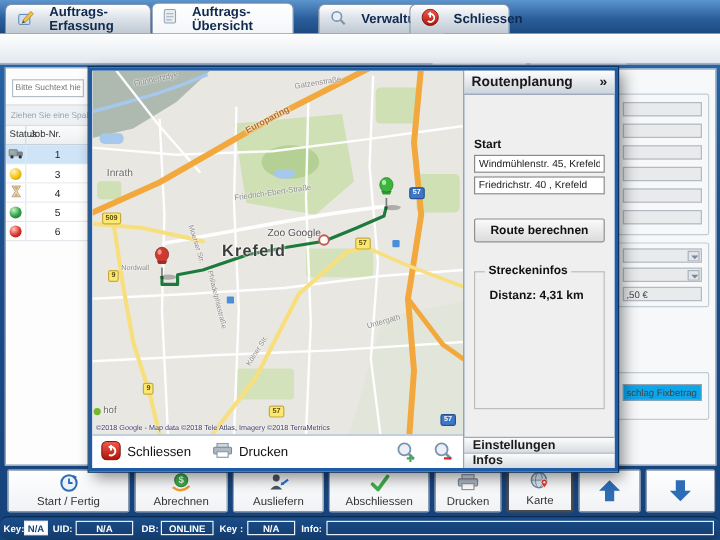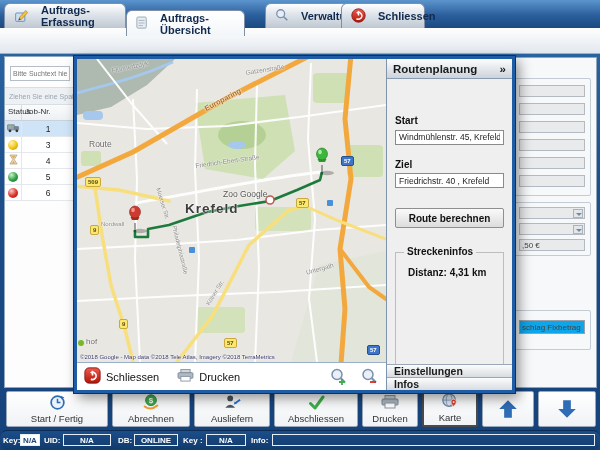--- a/index.html
+++ b/index.html
@@ -8,21 +8,21 @@
     background:linear-gradient(180deg,#2f6cab 0%,#1d4f8c 40%,#16427a 100%);}
   .abs{position:absolute;}
   
   .tabbar{left:0;top:0;width:600px;height:28px;
     background:linear-gradient(180deg,#5c95cd 0%,#2a5e9c 55%,#1c4a80 100%);}
   .tab{position:absolute;top:3px;height:25px;border-radius:6px 6px 0 0;
     background:linear-gradient(180deg,#ffffff 0%,#dde3ea 45%,#bfc8d2 100%);
     border:1px solid #7f90a6;border-bottom:none;display:flex;align-items:center;
     gap:12px;padding:0 9px;font-weight:bold;font-size:11px;color:#10294e;
     box-shadow:inset 0 1px 0 #fff;}
-  .tab.active{background:linear-gradient(180deg,#ffffff 0%,#f3f6f9 100%);height:26px;top:10px;z-index:6;}
+  .tab.active{background:linear-gradient(180deg,#ffffff 0%,#f3f6f9 100%);height:26px;top:2px;z-index:6;}
   
   .toolbar{left:0;top:28px;width:600px;height:26px;
     background:linear-gradient(180deg,#fefefe 0%,#e2e8ef 100%);
     border-bottom:1px solid #9fb0c4;z-index:5;}
   .toolbtn{position:absolute;top:32px;display:flex;align-items:center;gap:4px;
     font-size:10.5px;color:#1c1c1c;cursor:default;}
   .subtab{position:absolute;top:30px;height:24px;border-radius:5px 5px 0 0;
     border:1px solid #8fa3b8;border-bottom:none;display:flex;align-items:center;
     gap:5px;padding:0 8px;font-weight:bold;font-size:11px;color:#10294e;
     background:linear-gradient(180deg,#f4f6f8 0%,#cdd5dd 100%);}
@@ -428,21 +428,21 @@
           <ellipse cx="5" cy="1" rx="7" ry="2.2" fill="rgba(0,0,0,0.25)"></ellipse>
           <line x1="0" y1="-7" x2="0" y2="0" stroke="#7c7c7c" stroke-width="1.4"></line>
           <path d="M-3,-10 h6 l1.5,-3 h-9 z" fill="#a82a22"></path>
           <ellipse cx="0" cy="-18" rx="5.5" ry="6" fill="#cf3a30" stroke="#8c241d" stroke-width="0.6"></ellipse>
           <ellipse cx="-2" cy="-20" rx="1.8" ry="2.2" fill="#f0948c"></ellipse>
         </g>
       </svg>
       <div class="maplabel" style="left:34px;top:8px;transform:rotate(-12deg)">Flünnertzdyk</div>
       <div class="maplabel" style="left:168px;top:10px;transform:rotate(-9deg)">Gatzenstraße</div>
       <div class="maplabel road" style="left:126px;top:46px;transform:rotate(-28deg)">Europaring</div>
-      <div class="maplabel area" style="left:12px;top:80px;">Route</div>
+      <div class="maplabel area" style="left:12px;top:80px;">Inrath</div>
       <div class="maplabel" style="left:118px;top:103px;transform:rotate(-8deg)">Friedrich-Ebert-Straße</div>
       <div class="maplabel poi" style="left:146px;top:130px;">Zoo Google</div>
       <div class="maplabel city" style="left:108px;top:142px;">Krefeld</div>
       <div class="maplabel" style="left:24px;top:162px;font-size:6px;">Nordwall</div>
       <div class="maplabel" style="left:84px;top:128px;font-size:6px;transform:rotate(73deg)">Moerser Str.</div>
       <div class="maplabel" style="left:100px;top:166px;font-size:6px;transform:rotate(76deg)">Philadelphiastraße</div>
       <div class="maplabel" style="left:128px;top:244px;font-size:6px;transform:rotate(-58deg)">Kölner Str.</div>
       <div class="maplabel" style="left:228px;top:210px;transform:rotate(-16deg)">Untergath</div>
       <div style="position:absolute;left:1px;top:281px;width:6px;height:6px;border-radius:50%;background:#76b82a;"></div>
       <div class="maplabel area" style="left:9px;top:278px;font-size:8px;">hof</div>
@@ -491,21 +491,20 @@
     </div>
 
     <div class="route-panel">
       <div class="rp-header">
         <span>Routenplanung</span>
         <span>»</span>
       </div>
       <div class="rp-body">
         <div class="rp-label">Start</div>
         <input class="rp-input" value="Windmühlenstr. 45, Krefeld" style="">
-        <div class="rp-label" style="margin-top:14px;">Ziel</div>
         <input class="rp-input" value="Friedrichstr. 40 , Krefeld" style="">
         <button class="rp-btn">Route berechnen</button>
         <div class="rp-group">
           <span class="rp-group-label">Streckeninfos</span>
           <span class="rp-distanz">Distanz:  4,31 km</span>
         </div>
       </div>
       <div class="acc" style="bottom:0;">Infos</div>
       <div class="acc" style="bottom:13px;">Einstellungen</div>
     </div>

